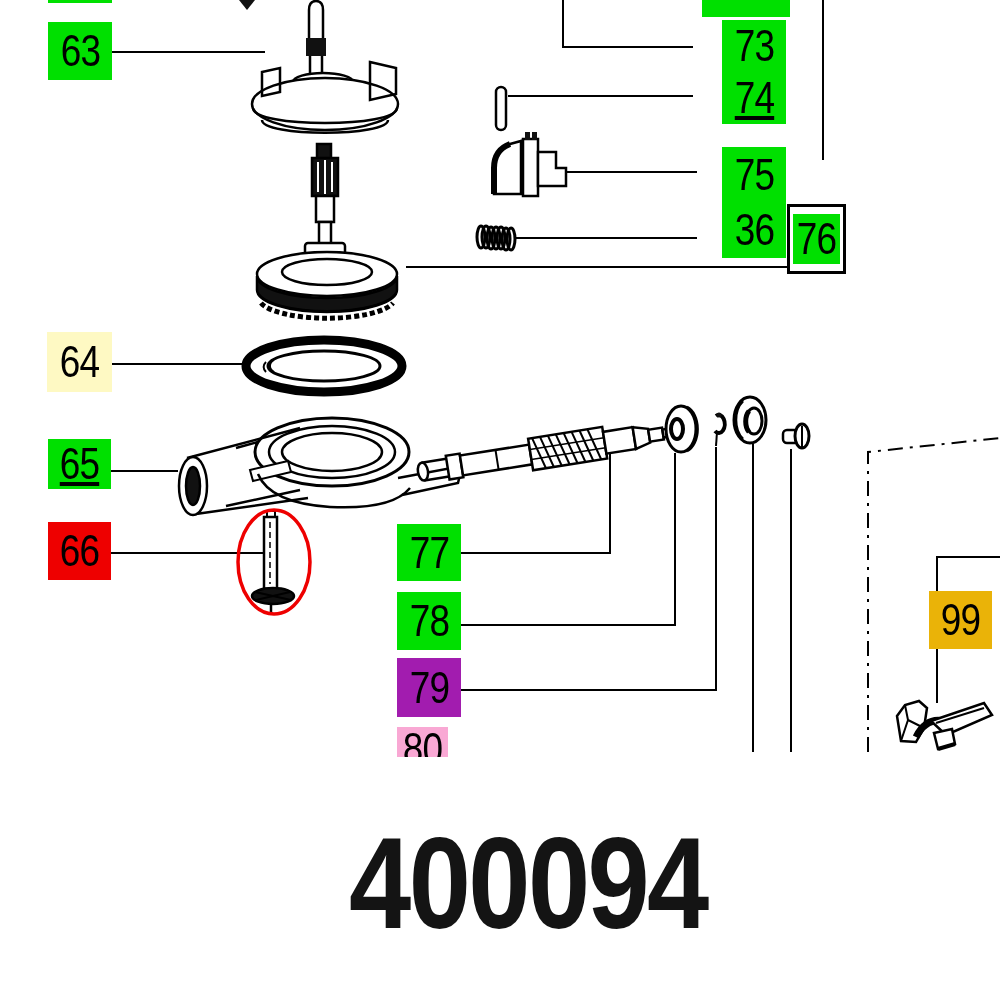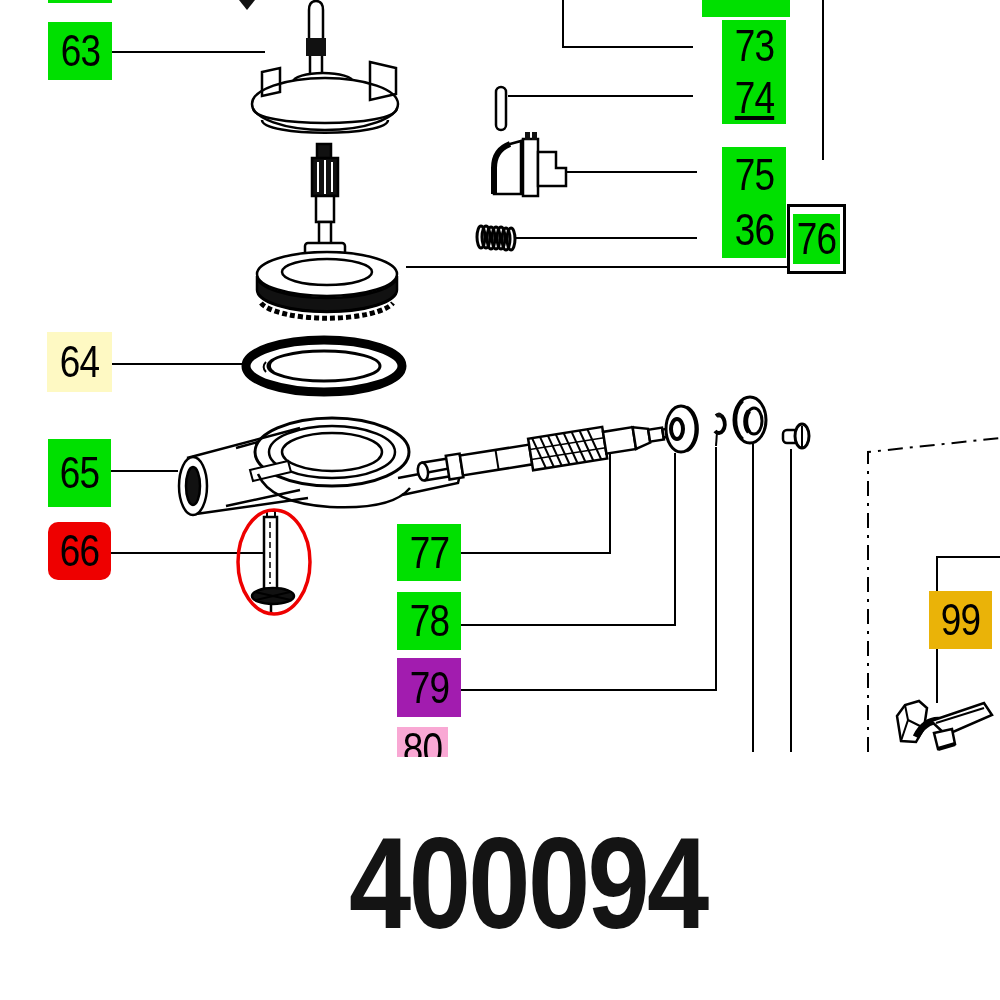--- a/index.html
+++ b/index.html
@@ -204,24 +204,24 @@
       <span>36</span>
     </div>
     <div class="callout framed" style="left: 787px; top: 160px; width: 59px; height: 70px; margin-top: 44px;">
       <div class="inner" style="background: rgb(0, 224, 0);">
         <span>76</span>
       </div>
     </div>
     <div class="callout" style="left: 47px; top: 332px; width: 65px; height: 60px; background: #fef9c3;">
       <span>64</span>
     </div>
-    <div class="callout" style="left: 48px; top: 439px; width: 63px; height: 68px; background: rgb(0, 224, 0);">
+    <div class="callout" style="left: 48px; top: 439px; width: 63px; height: 50px; background: rgb(0, 224, 0); text-decoration: underline;">
       <span>65</span>
     </div>
-    <div class="callout" style="left: 48px; top: 522px; width: 63px; height: 58px; background: rgb(238, 0, 0); border-radius: 10px;">
+    <div class="callout" style="left: 48px; top: 522px; width: 63px; height: 58px; background: rgb(238, 0, 0);">
       <span>66</span>
     </div>
     <div class="callout" style="left: 397px; top: 524px; width: 64px; height: 57px; background: rgb(0, 224, 0);">
       <span>77</span>
     </div>
     <div class="callout" style="left: 397px; top: 592px; width: 64px; height: 58px; background: rgb(0, 224, 0);">
       <span>78</span>
     </div>
     <div class="callout" style="left: 397px; top: 658px; width: 64px; height: 59px; background: #a21caf;">
       <span>79</span>

